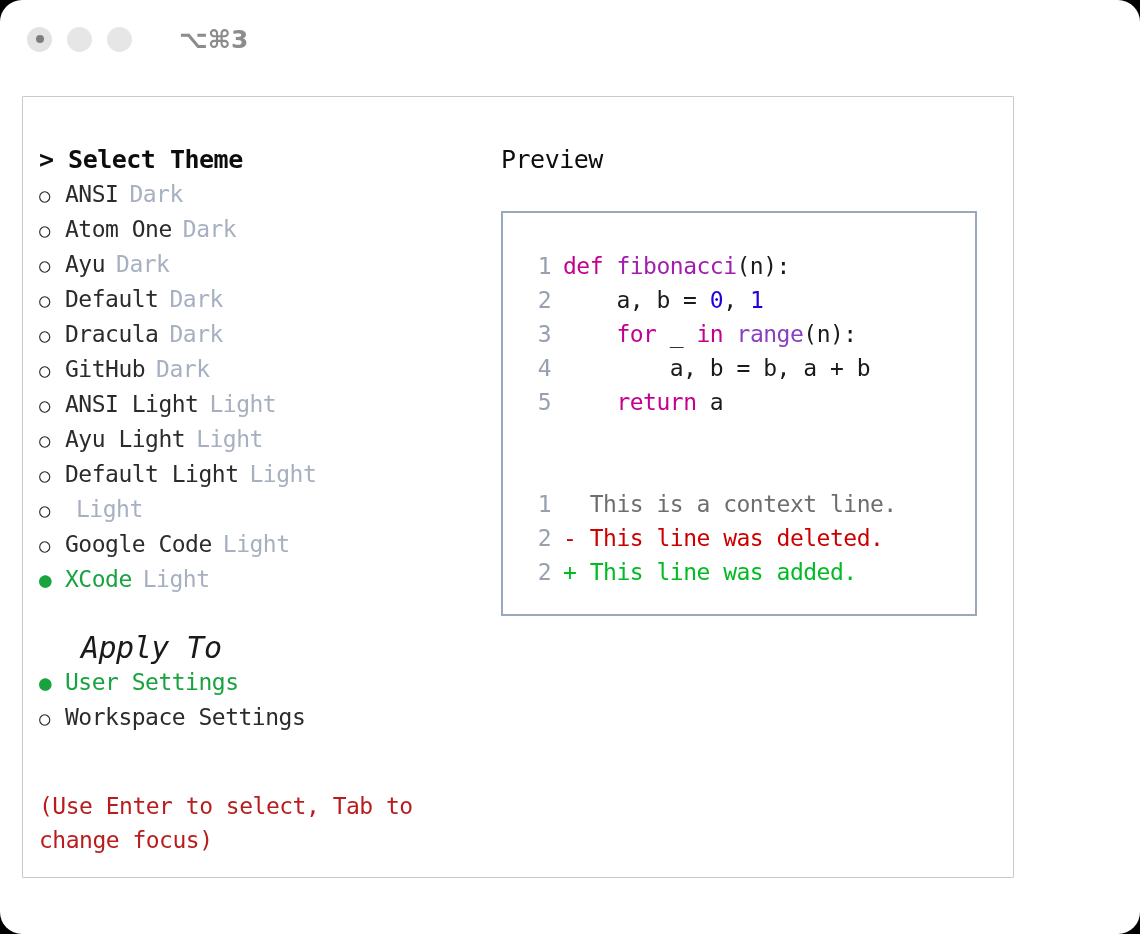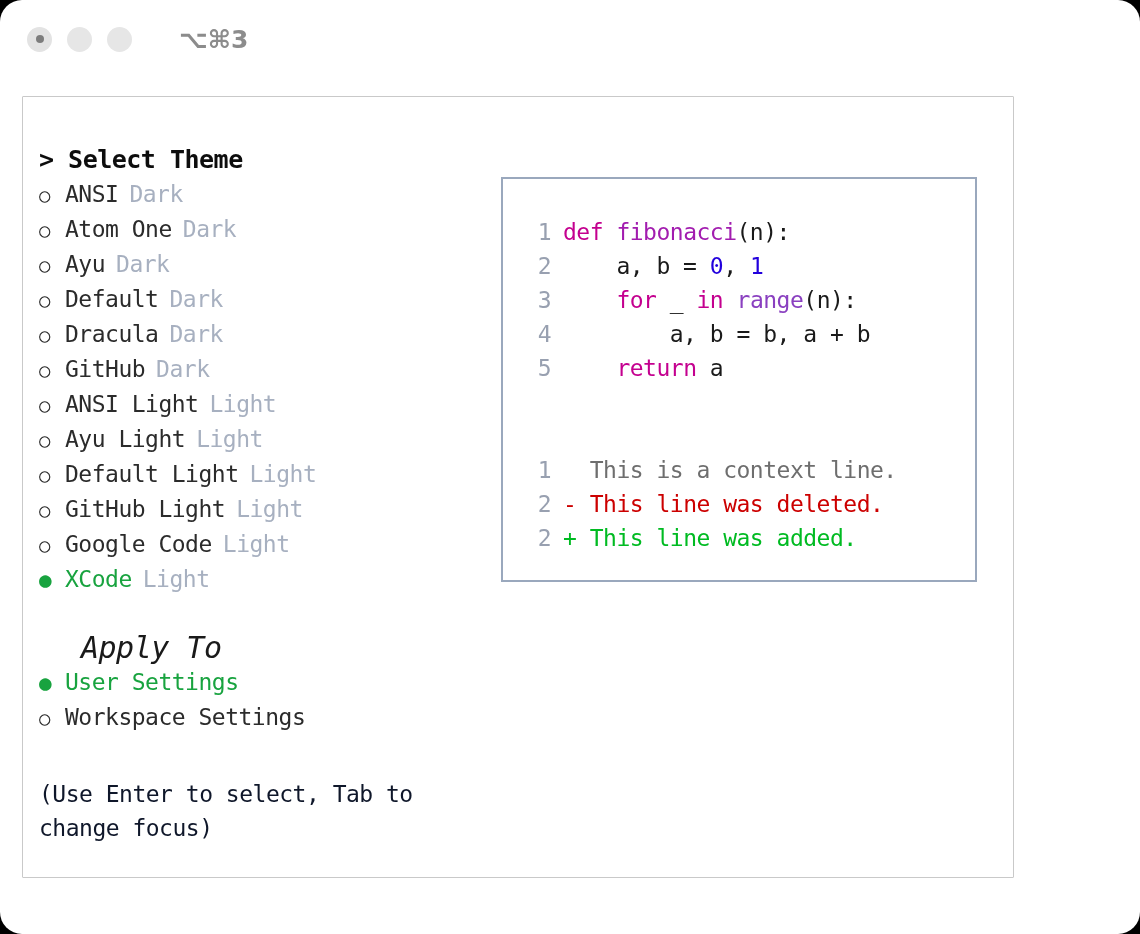--- a/index.html
+++ b/index.html
@@ -120,23 +120,23 @@
     font-size: 30px;
     color: #1a1a1a;
     line-height: 34px;
     margin-left: 42px;
     white-space: pre;
     letter-spacing: -0.5px;
     font-style: italic;
   }
   .spacer-lg { height: 34px; }
   .hint {
-    margin-top: 42px;
+    margin-top: 54px;
     font-size: 23px;
-    color: #0f172a;
+    color: #b91c1c;
     line-height: 34px;
     width: 400px;
     white-space: pre-wrap;
     letter-spacing: -0.5px;
   }
   
   .preview-title {
     font-size: 25px;
     color: #0d0d0d;
     line-height: 34px;
@@ -197,37 +197,38 @@
       <div>
         <div class="row"><span class="bullet">○</span><span class="name">ANSI</span><span class="tag">Dark</span></div>
         <div class="row"><span class="bullet">○</span><span class="name">Atom One</span><span class="tag">Dark</span></div>
         <div class="row"><span class="bullet">○</span><span class="name">Ayu</span><span class="tag">Dark</span></div>
         <div class="row"><span class="bullet">○</span><span class="name">Default</span><span class="tag">Dark</span></div>
         <div class="row"><span class="bullet">○</span><span class="name">Dracula</span><span class="tag">Dark</span></div>
         <div class="row"><span class="bullet">○</span><span class="name">GitHub</span><span class="tag">Dark</span></div>
         <div class="row"><span class="bullet">○</span><span class="name">ANSI Light</span><span class="tag">Light</span></div>
         <div class="row"><span class="bullet">○</span><span class="name">Ayu Light</span><span class="tag">Light</span></div>
         <div class="row"><span class="bullet">○</span><span class="name">Default Light</span><span class="tag">Light</span></div>
-        <div class="row"><span class="bullet">○</span><span class="name">GitHub Light</span><span class="tag">Light</span></div>
+        <div class="row"><span class="bullet">○</span><span class="tag">Light</span></div>
         <div class="row"><span class="bullet">○</span><span class="name">Google Code</span><span class="tag">Light</span></div>
         <div class="row selected"><span class="bullet sel">●</span><span class="name">XCode</span><span class="tag">Light</span></div>
       </div>
 
       <div class="spacer-lg"></div>
 
       <div class="section-title">Apply To</div>
       <div>
         <div class="row selected"><span class="bullet sel">●</span><span class="name">User Settings</span></div>
         <div class="row"><span class="bullet">○</span><span class="name">Workspace Settings</span></div>
       </div>
 
       <div class="hint">(Use Enter to select, Tab to change focus)</div>
     </div>
 
     <div class="col-right">
+      <div class="preview-title">Preview</div>
 
       <div class="preview-box">
 
         <div class="code-line">
           <span class="gutter">1</span>
           <span><span class="tok-kw">def </span><span class="tok-fn">fibonacci</span><span class="tok-plain">(n):</span></span>
         </div>
 
         <div class="code-line">
           <span class="gutter">2</span>

